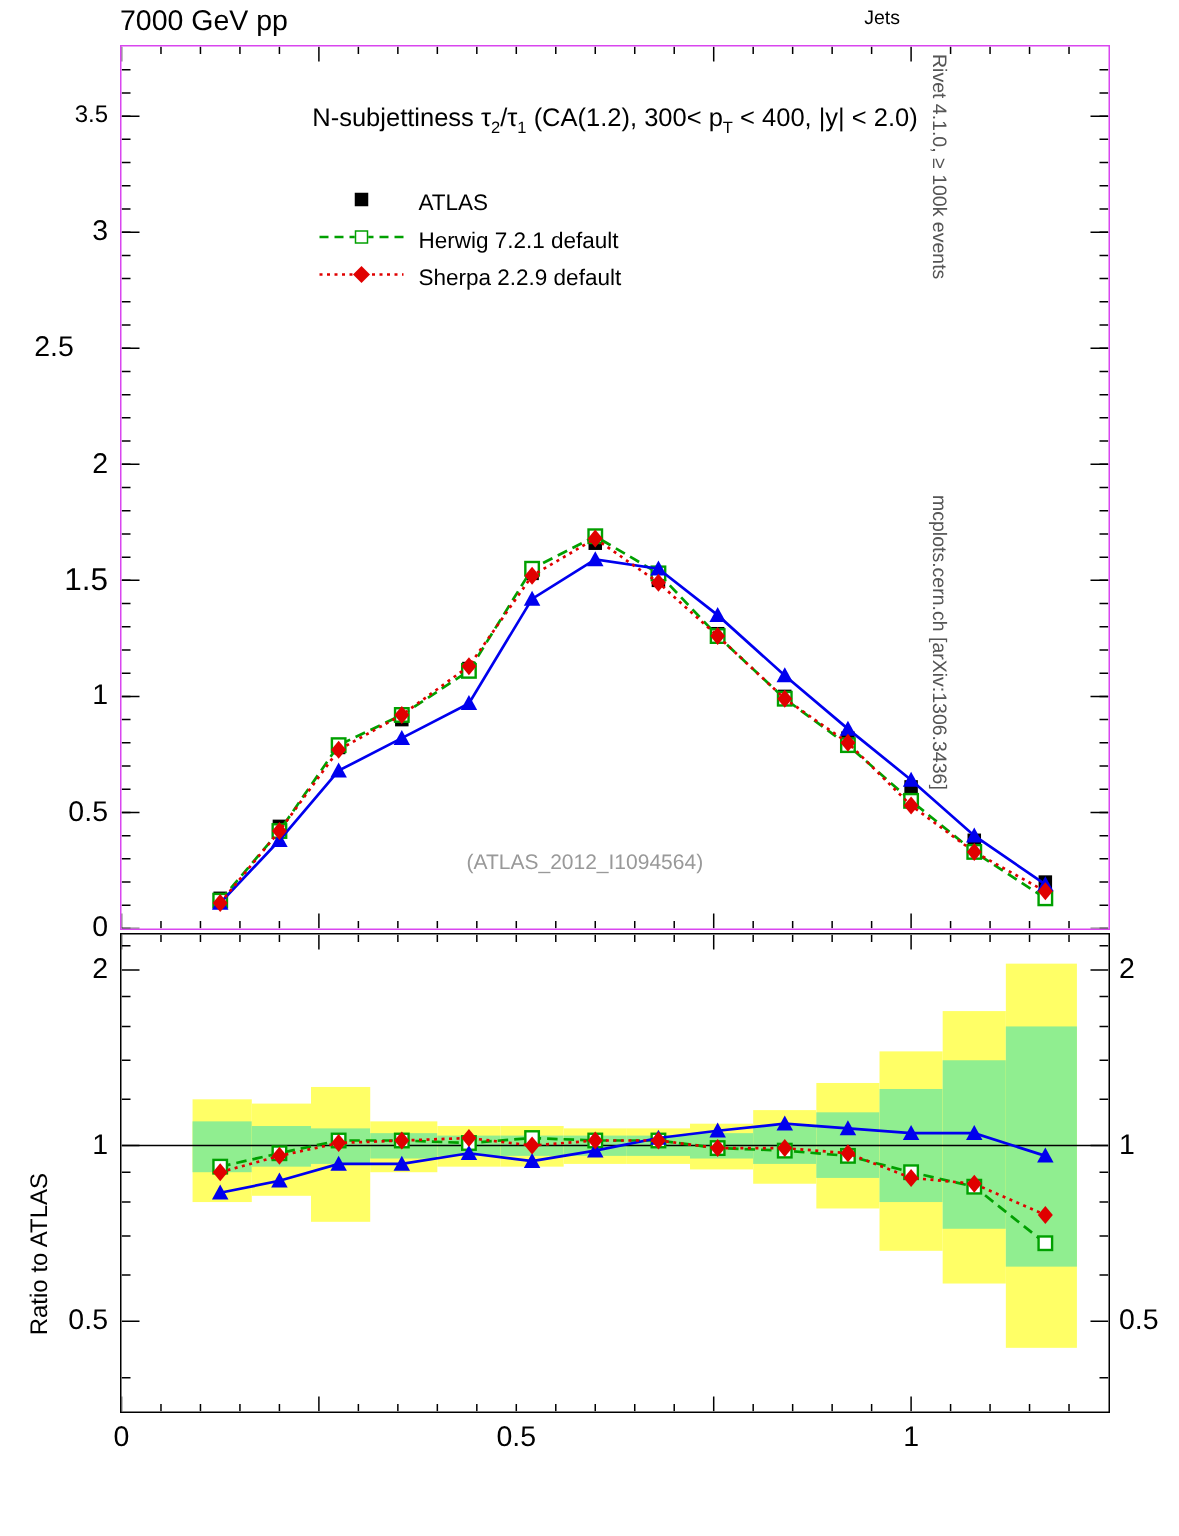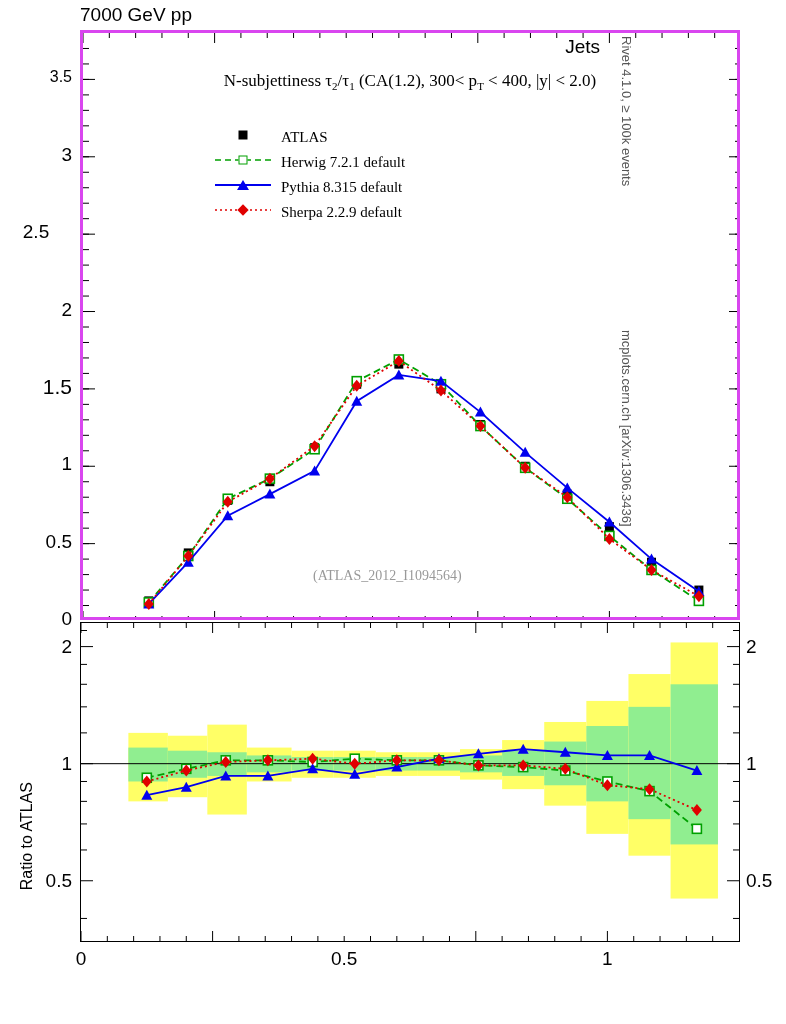--- a/index.html
+++ b/index.html
@@ -3,37 +3,36 @@
 <meta charset="utf-8">
 <style>
   html,body{margin:0;padding:0;}
   body{width:786px;height:1024px;background:#ffffff;font-family:"Liberation Sans",sans-serif;color:#000;}
   #root{position:relative;width:640px;height:1024px;}
 
   .abs{position:absolute;}
 
   
   .hdr-left{left:80px;top:4px;font-size:19px;}
-  .hdr-right{right:40px;top:4px;font-size:19px;margin-top:32px;}
+  .hdr-right{right:40px;top:4px;font-size:13px;}
 
   
   .vlabel{
     position:absolute;
     writing-mode:vertical-rl;
     font-size:13px;
     color:#555;
     white-space:nowrap;
   }
 
   
   #mainframe{
     left:80px; top:30px; width:660px; height:590px;
-    border:3px solid #d946ef; box-sizing:border-box;
+    border:1px solid #d946ef; box-sizing:border-box;
     overflow:hidden;
-    font-family:Liberation Serif, serif;
   }
   #ratioframe{
     left:80px; top:622px; width:660px; height:320px;
     border:1px solid #000; box-sizing:border-box;
     overflow:hidden;
   }
 
   
   #plottitle{
     left:0;right:0;top:38px;text-align:center;font-size:17px;
@@ -86,29 +85,20 @@
         <span class="legtxt">ATLAS</span>
       </div>
       <div class="legrow">
         <span class="legmark">
           <svg width="60" height="22">
             <line x1="2" y1="11" x2="58" y2="11" stroke="#00a000" stroke-width="1.6" stroke-dasharray="6,4"></line>
           </svg>
           <span class="mk mk-osq" style="left:30px;top:11px;"></span>
         </span>
         <span class="legtxt">Herwig 7.2.1 default</span>
-      </div>
-      <div class="legrow">
-        <span class="legmark">
-          <svg width="60" height="22">
-            <line x1="2" y1="11" x2="58" y2="11" stroke="#0000ee" stroke-width="1.8"></line>
-          </svg>
-          <span class="mk mk-tri" style="left:30px;top:11px;"></span>
-        </span>
-        <span class="legtxt">Pythia 8.315 default</span>
       </div>
       <div class="legrow">
         <span class="legmark">
           <svg width="60" height="22">
             <line x1="2" y1="11" x2="58" y2="11" stroke="#e00000" stroke-width="1.6" stroke-dasharray="2,3"></line>
           </svg>
           <span class="mk mk-dia" style="left:30px;top:11px;"></span>
         </span>
         <span class="legtxt">Sherpa 2.2.9 default</span>
       </div>

